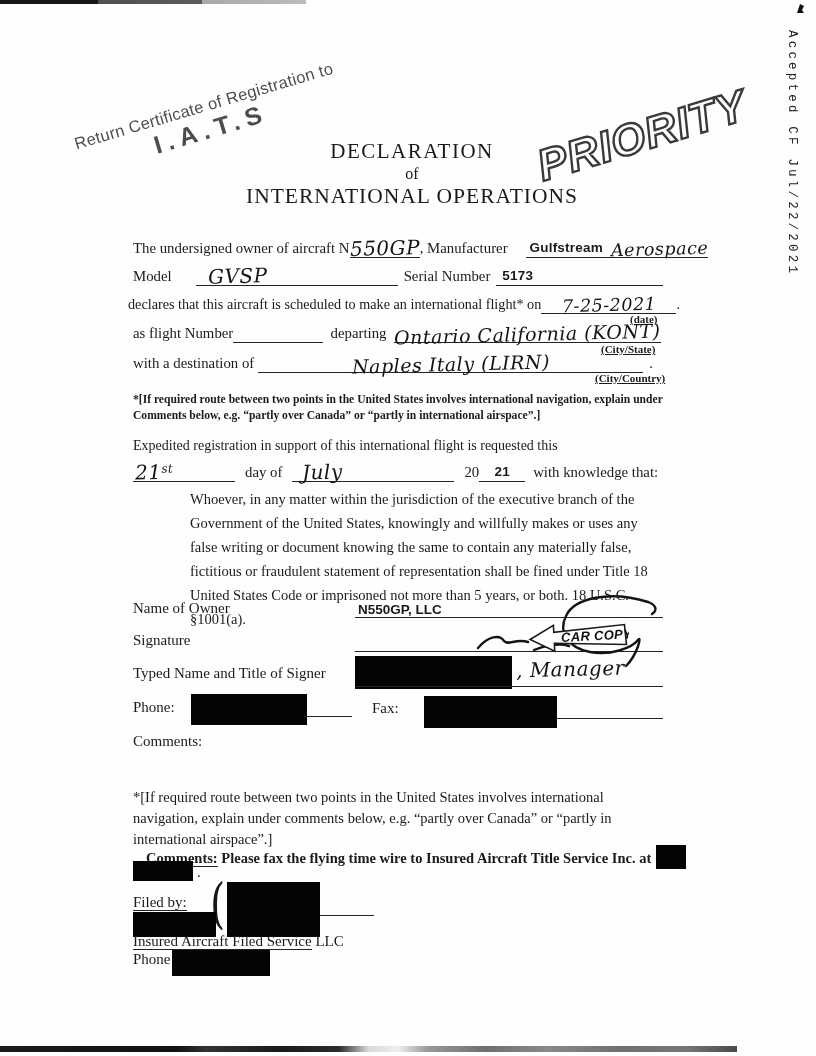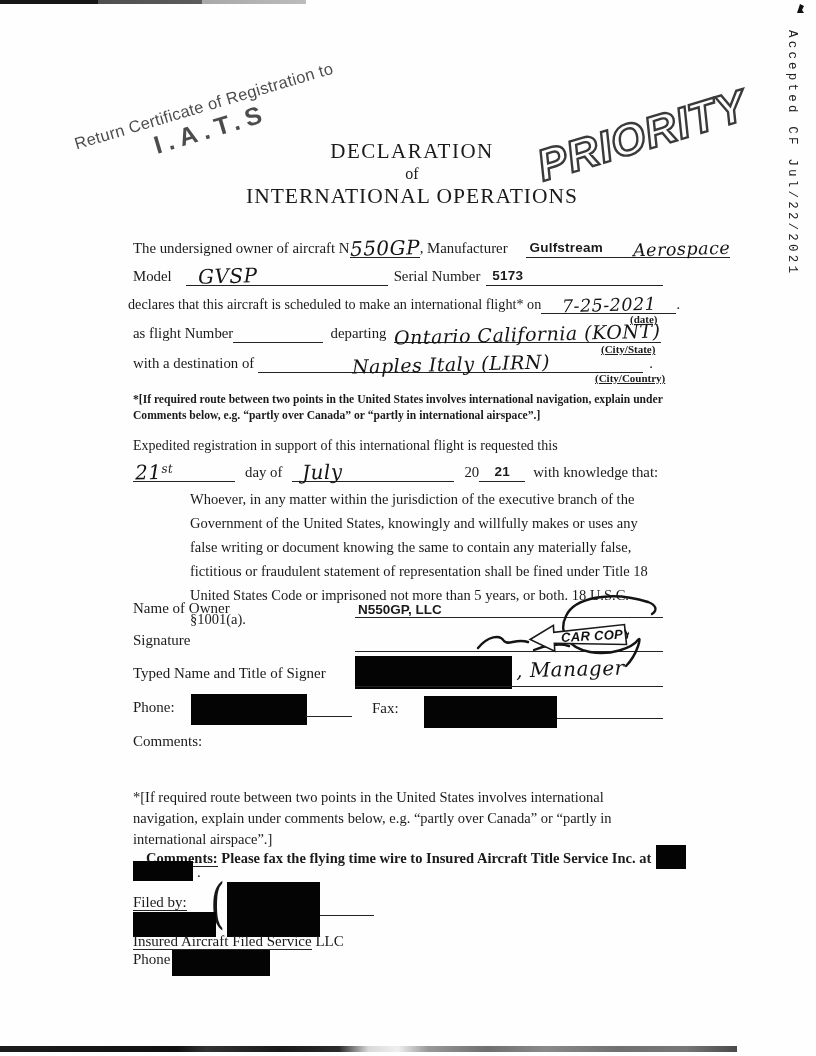--- a/index.html
+++ b/index.html
@@ -28,21 +28,21 @@
   .title{position:absolute;left:112px;top:139px;width:600px;text-align:center;}
   .title-l1{font-size:21px;letter-spacing:1.5px;}
   .title-l2{font-size:16px;margin-top:1px;}
   .title-l3{font-size:21.5px;letter-spacing:1px;margin-top:1px;}
 
   
   .row{position:absolute;display:flex;align-items:flex-end;white-space:nowrap;font-size:14.8px;height:24px;}
   .row .t{padding-bottom:1px;}
   .ub{border-bottom:1.6px solid #232323;display:flex;align-items:flex-end;justify-content:center;height:100%;}
   .ub.left{justify-content:flex-start;}
-  .grow{flex:1;gap:22px;}
+  .grow{flex:1;}
   .hand{font-family:"DejaVu Serif",serif;font-style:italic;color:#141414;font-size:19px;
         line-height:.85;letter-spacing:.5px;transform:rotate(-1.5deg);white-space:nowrap;}
   .hand-lg{font-size:20px;}
   .hand-sm{font-size:17.5px;}
   .typed{font-family:"Liberation Sans",sans-serif;font-weight:bold;font-size:13.5px;
          padding-bottom:2px;letter-spacing:.2px;}
   #r1{left:133px;top:234px;width:542px;}
   #r2{left:133px;top:262px;width:530px;}
   #r3{left:128px;top:290px;width:552px;font-size:14.2px;}
   #r4{left:133px;top:319px;width:528px;}
@@ -128,21 +128,21 @@
       <span class="hand hand-lg">550GP</span>
     </span>
     <span class="t" style="margin-right:18px">, Manufacturer</span>
     <span class="ub left grow" style="padding-left:4px">
       <span class="typed" style="margin-right:8px">Gulfstream</span>
       <span class="hand hand-sm">Aerospace</span>
     </span>
   </div>
 
   <div class="row" id="r2">
-    <span class="t" style="margin-right:14px">Model</span>
+    <span class="t" style="margin-right:24px">Model</span>
     <span class="ub left" style="width:190px;padding-left:12px">
       <span class="hand hand-lg">GVSP</span>
     </span>
     <span class="t" style="margin:0 6px">Serial Number</span>
     <span class="ub left grow" style="padding-left:6px">
       <span class="typed">5173</span>
     </span>
   </div>
 
   <div class="row" id="r3">

